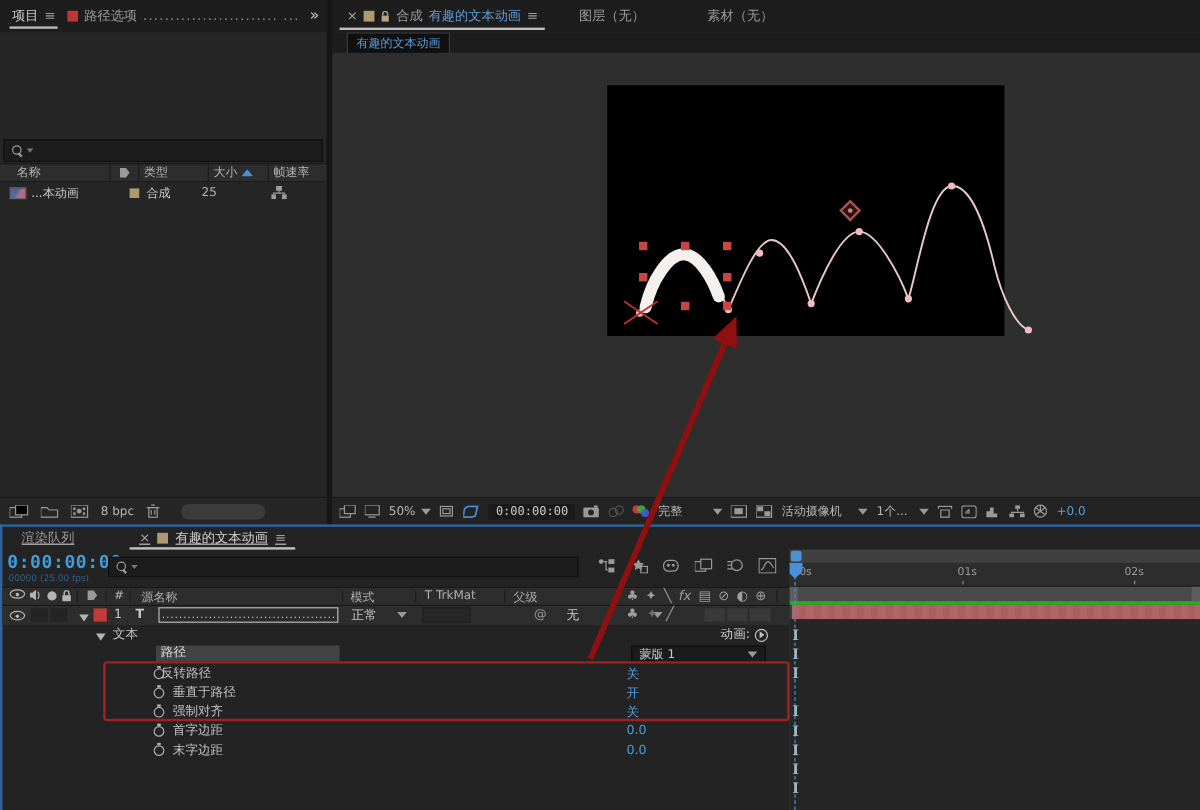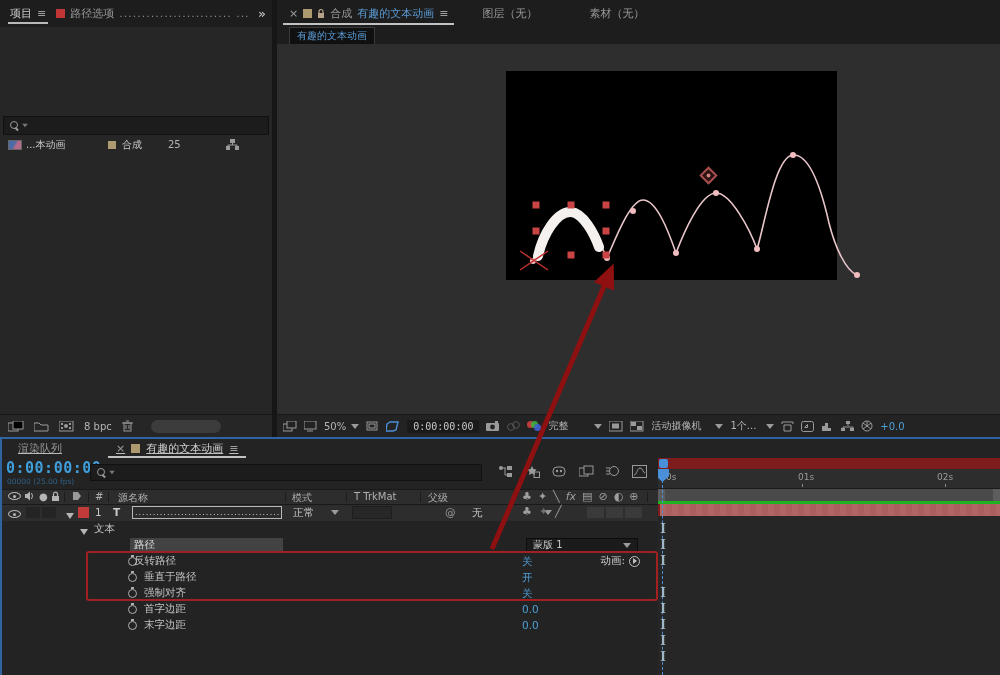--- a/index.html
+++ b/index.html
@@ -99,35 +99,35 @@
                justify-content:space-between; color:#c8c8c8; }
   .sw-boxes { position:absolute; left:585px; top:2px; display:flex; gap:2px; }
   .sw-boxes i { width:17px; height:11px; background:#3a3a3a; }
   .prop-label { color:#c3c3c3; }
   .val-blue { position:absolute; left:520px; top:2px; color:#4f9fd8; }
   .mask-dd { position:absolute; left:524px; top:1px; width:112px; height:14px; background:#1b1b1b;
              border:1px solid #0d0d0d; color:#c8c8c8; display:flex; align-items:center;
              justify-content:space-between; padding:0 6px; font-size:10px; }
   .path-sel { position:absolute; left:128px; top:1px; width:153px; height:13px; background:#434343;
               color:#dcdcdc; padding:0 4px; line-height:13px; }
-  .animate { position:absolute; right:18px; top:1px; display:flex; align-items:center; gap:4px; color:#cfcfcf;margin-top:32px; }
+  .animate { position:absolute; right:18px; top:1px; display:flex; align-items:center; gap:4px; color:#cfcfcf; }
   .anim-circle { width:11px; height:11px; border:1px solid #c2c2c2; border-radius:50%;
                  display:flex; align-items:center; justify-content:center; }
   .anim-circle i { width:0; height:0; border-top:3px solid transparent; border-bottom:3px solid transparent;
                    border-left:4px solid #c2c2c2; margin-left:1px; }
   .stopwatch { display:inline-block; position:relative; width:9px; height:11px; }
   .stopwatch::before { content:""; position:absolute; left:0; top:2px; width:7px; height:7px;
                        border:1.2px solid #b0b0b0; border-radius:50%; }
   .stopwatch::after { content:""; position:absolute; left:3px; top:0; width:3px; height:2px; background:#b0b0b0; }
   .eye { display:inline-block; position:relative; width:13px; height:8px; }
   .eye::before { content:""; position:absolute; inset:0; border:1.1px solid #b5b5b5; border-radius:50%; }
   .eye::after { content:""; position:absolute; left:4.5px; top:2.5px; width:3px; height:3px; background:#b5b5b5; border-radius:50%; }
 
   
-  .tl-right { flex:1; position:relative; background:#7f1d1d; overflow:hidden; }
+  .tl-right { flex:1; position:relative; background:#404040; overflow:hidden; }
   .cti-handle { position:absolute; left:1px; top:1px; width:9px; height:9px; background:#4a90d9; border-radius:2px; }
   .ruler { position:absolute; left:0; right:0; top:11px; height:20px; background:#2d2d2d;
            border-bottom:1px solid #1a1a1a; font-size:9px; color:#9a9a9a; }
   .ruler .tlabel { position:absolute; top:3px; }
   .ruler .tick { position:absolute; bottom:1px; width:1px; height:3px; background:#8a8a8a; }
   .cti-flag { position:absolute; left:-2px; top:11px; width:13px; height:13px; background:#4a90d9;
               clip-path:polygon(0 0,100% 0,100% 55%,50% 100%,0 55%); }
   .workarea { position:absolute; left:0; right:0; top:31px; height:12px; background:#4a4a4a; }
   .workarea::before,.workarea::after { content:""; position:absolute; top:0; bottom:0; width:7px; background:#5d5d5d; }
   .workarea::after { right:0; }
@@ -165,20 +165,40 @@
         <span class="gicon" style="color:#cfcfcf;font-size:13px">»</span>
       </div>
 
       <div class="proj-blank"></div>
 
       <div class="proj-search">
         <span class="lens"></span>
         <span class="chev" style="border-top-color:#777;margin-left:-2px;transform:scale(.7)"></span>
       </div>
 
+      <div class="proj-cols">
+        <div class="pc" style="width:92px;padding-left:14px">
+          <span>名称</span>
+        </div>
+        <div class="pc" style="width:24px;justify-content:center">
+          <svg width="10" height="10">
+              <path d="M1,1 h5 l3,4 -3,4 h-5 z" fill="#9a9a9a"></path>
+            </svg>
+        </div>
+        <div class="pc" style="width:58px">
+          <span>类型</span>
+        </div>
+        <div class="pc" style="width:50px">
+          <span>大小</span>
+          <span style="display:inline-block;width:0;height:0;border-left:5px solid transparent;border-right:5px solid transparent;border-bottom:6px solid #4a90d9;margin-left:3px;border-radius:2px"></span>
+        </div>
+        <div class="pc" style="flex:1;border-right:none">
+          <span>帧速率</span>
+        </div>
+      </div>
 
       <div class="proj-row">
         <span class="thumb"></span>
         <span style="width:72px;overflow:hidden;white-space:nowrap">...本动画</span>
         <span class="swatch" style="background:#ad9a6f;width:8px;height:8px;margin:0 6px 0 10px"></span>
         <span style="width:46px">合成</span>
         <span style="width:48px;color:#b5b5b5">25</span>
         <svg width="13" height="11" style="margin-left:10px">
           <rect x="4" y="0" width="5" height="4" fill="#9a9a9a"></rect>
             <rect x="0" y="7" width="4" height="4" fill="#9a9a9a"></rect>

